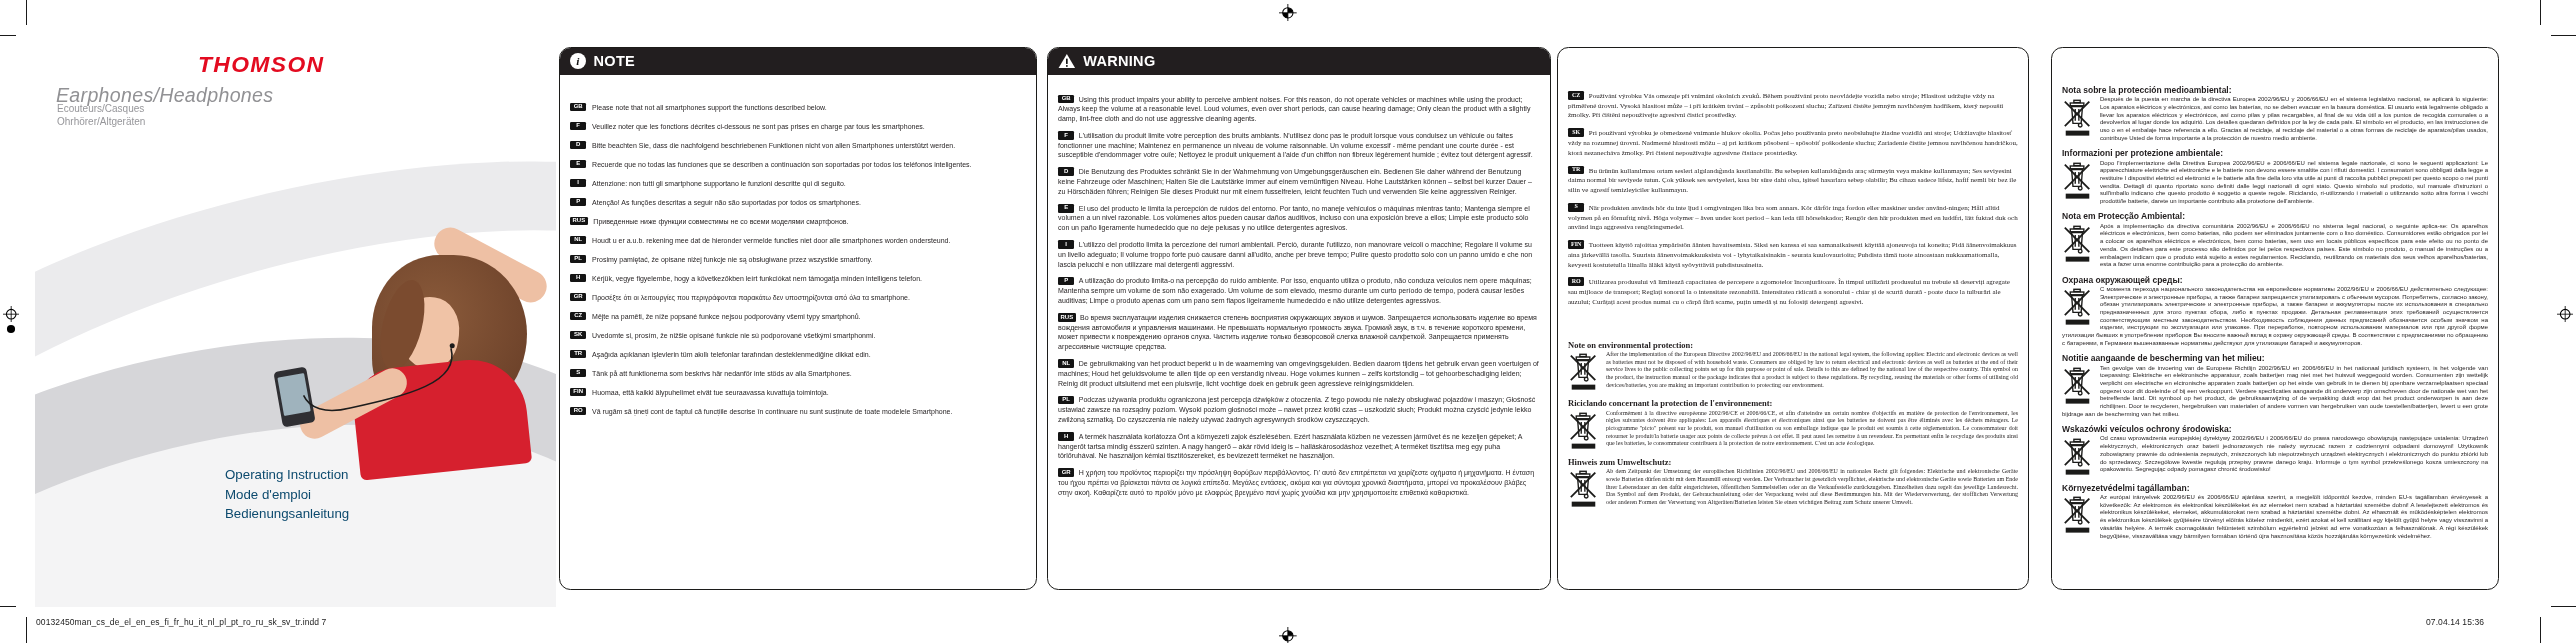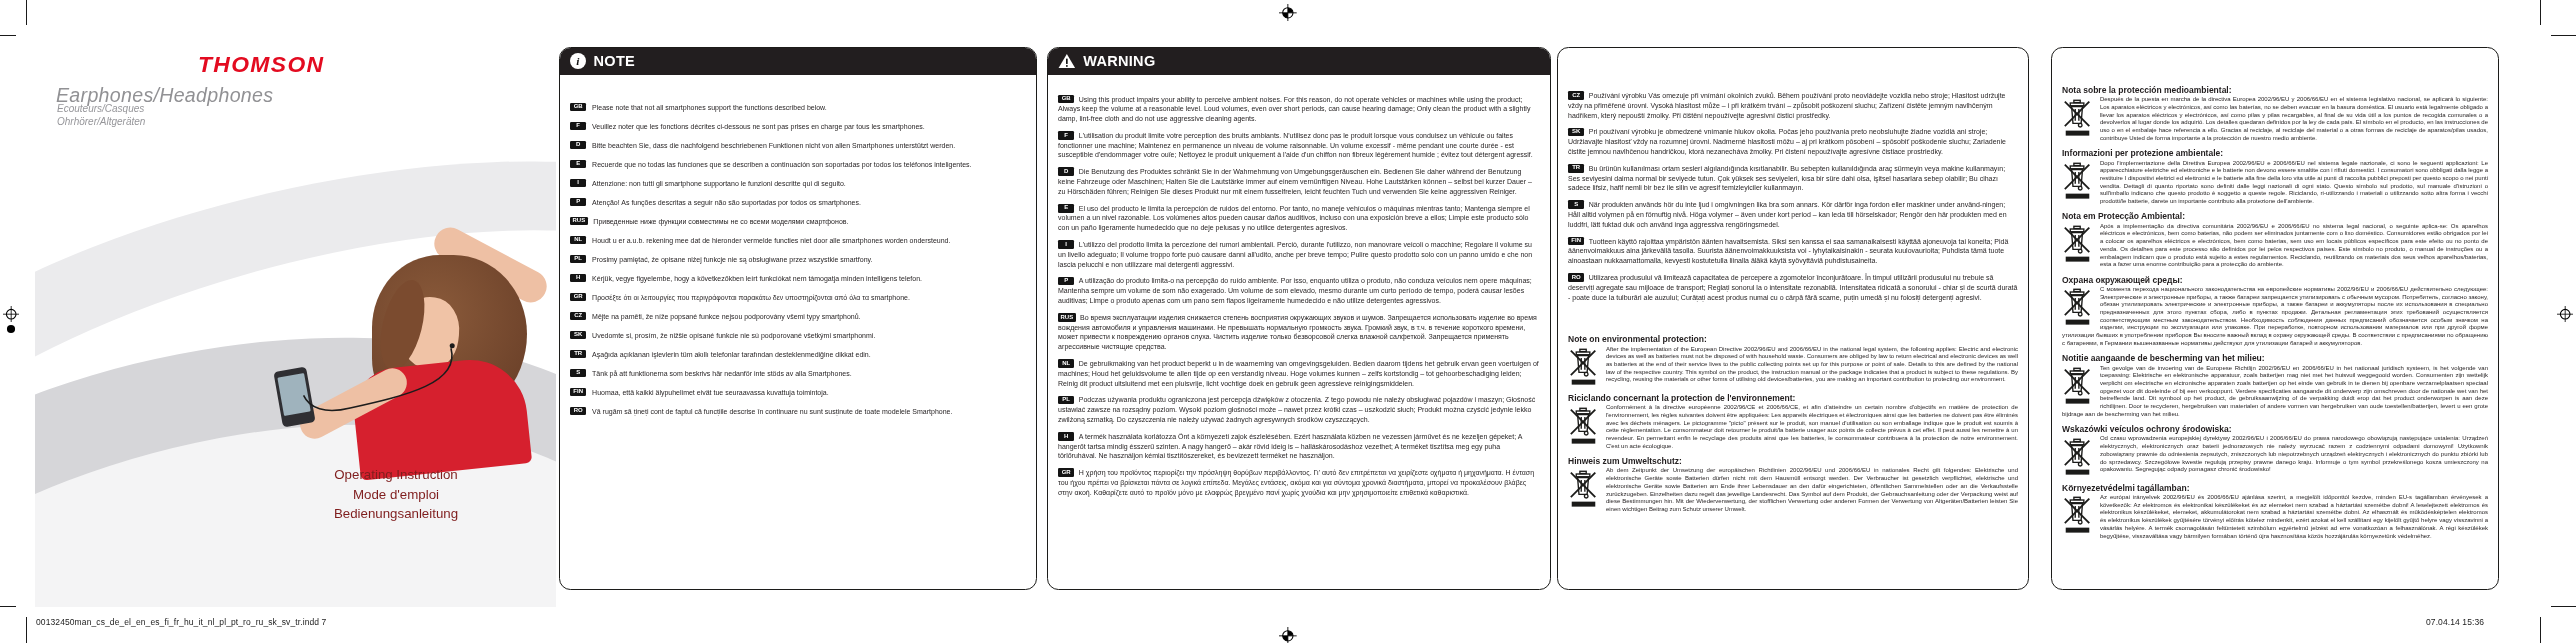--- a/index.html
+++ b/index.html
@@ -15,25 +15,25 @@
   
   .cover{position:absolute;left:35px;top:0;width:521px;height:607px;overflow:hidden;background:#fff;}
   .sw{position:absolute;border-radius:50%;}
   .sw-a{left:-208px;top:189px;width:959px;height:341px;background:#ebebed;transform:rotate(-13deg);}
   .sw-b{left:-221px;top:268px;width:959px;height:360px;background:#ffffff;transform:rotate(-16deg);}
   .sw-c{left:-271px;top:350px;width:915px;height:454px;background:#d6d6d9;transform:rotate(-11deg);}
   .sw-d{left:-278px;top:445px;width:915px;height:480px;background:#f4f4f5;transform:rotate(-15deg);}
   .brand{position:absolute;left:163px;top:52px;font-size:22px;font-weight:bold;font-style:italic;
          letter-spacing:1.3px;color:#e30b20;transform:scaleX(1.04);transform-origin:left;}
   .title-main{position:absolute;left:21px;top:84px;font-size:19.6px;font-style:italic;color:#919194;letter-spacing:0.3px;}
-  .title-sub{position:absolute;left:22px;font-size:10px;font-style:italic;color:#96969a;}
+  .title-sub{position:absolute;left:22px;font-size:10px;color:#96969a;}
   .title-sub.fr{top:103px;}
   .title-sub.de{top:116px;}
-  .op-lines{position:absolute;left:197px;top:465px;width:328px;text-align:center;
-            color:#7f1d1d;font-size:13.3px;line-height:19.6px;}
+  .op-lines{position:absolute;left:190px;top:465px;width:328px;
+            color:#0c4a6e;font-size:13.3px;line-height:19.6px;}
   
   .photo{position:absolute;left:208px;top:260px;width:312px;height:211px;}
   .photo div{position:absolute;}
   .hair{left:129px;top:-5px;width:155px;height:167px;background:radial-gradient(circle at 40% 35%,#8a5a3a,#6d422a 75%);border-radius:48% 52% 58% 42%;}
   .arm-up{left:186px;top:-11.4px;width:123px;height:32px;background:#eec0a4;border-radius:16.4px;transform:rotate(28deg);}
   .face{left:157px;top:37px;width:59px;height:72px;background:#f0c3a6;border-radius:50% 50% 46% 54%;transform:rotate(7deg);}
   .hair-front{left:140px;top:19px;width:39px;height:92px;background:#7b4b2f;border-radius:50%;transform:rotate(14deg);}
   .shirt{left:112px;top:103px;width:172px;height:109px;background:#d6202e;border-radius:44px 57px 6.3px 6.3px;transform:rotate(-6deg);}
   .arm-fore{left:52px;top:129px;width:117px;height:29px;background:#eec0a4;border-radius:15px;transform:rotate(-28deg);}
   .phone{left:35px;top:109px;width:33px;height:56px;background:#2f2f33;border-radius:4.4px;transform:rotate(-10deg);}
@@ -52,21 +52,21 @@
            justify-content:center;font:italic bold 11.4px "Liberation Serif", serif;}
   .warn-ic{width:17.7px;height:16px;}
   
   .note-body{padding:28px 8.8px 0 10px;}
   .note-row{display:flex;gap:5.7px;margin-bottom:9.5px;font-size:7px;line-height:9.5px;white-space:nowrap;
             overflow:hidden;align-items:flex-start;}
   .lang{flex:0 0 auto;display:inline-block;min-width:16.4px;padding:0.6px 2.5px;background:#141414;color:#fff;
         font-size:6px;font-weight:bold;text-align:center;border-radius:1.3px;line-height:7.6px;box-sizing:border-box;}
   
   .wbody{padding:20px 10px 0 10px;}
-  .wbody2{padding:43px 10px 0 10px;}
+  .wbody2{padding:43px 10px 0 10px;font-family:Liberation Serif, serif;}
   .wpara{font-size:7px;line-height:9.8px;margin-bottom:7px;}
   .wpara .lang{margin-right:4.4px;vertical-align:1.3px;}
   
   .envwrap{margin-top:32px;}
   .env{display:flow-root;margin-bottom:5.7px;}
   .env h4{margin:0 0 1.3px 0;font-size:8.5px;line-height:10px;}
   .envbody{font-size:6px;line-height:7.7px;text-align:justify;}
   .weee{float:left;width:29px;height:39px;margin:1.3px 7.6px 1.3px 1.3px;}
   .envbox-body{padding:37px 10px 0 10px;}
   

